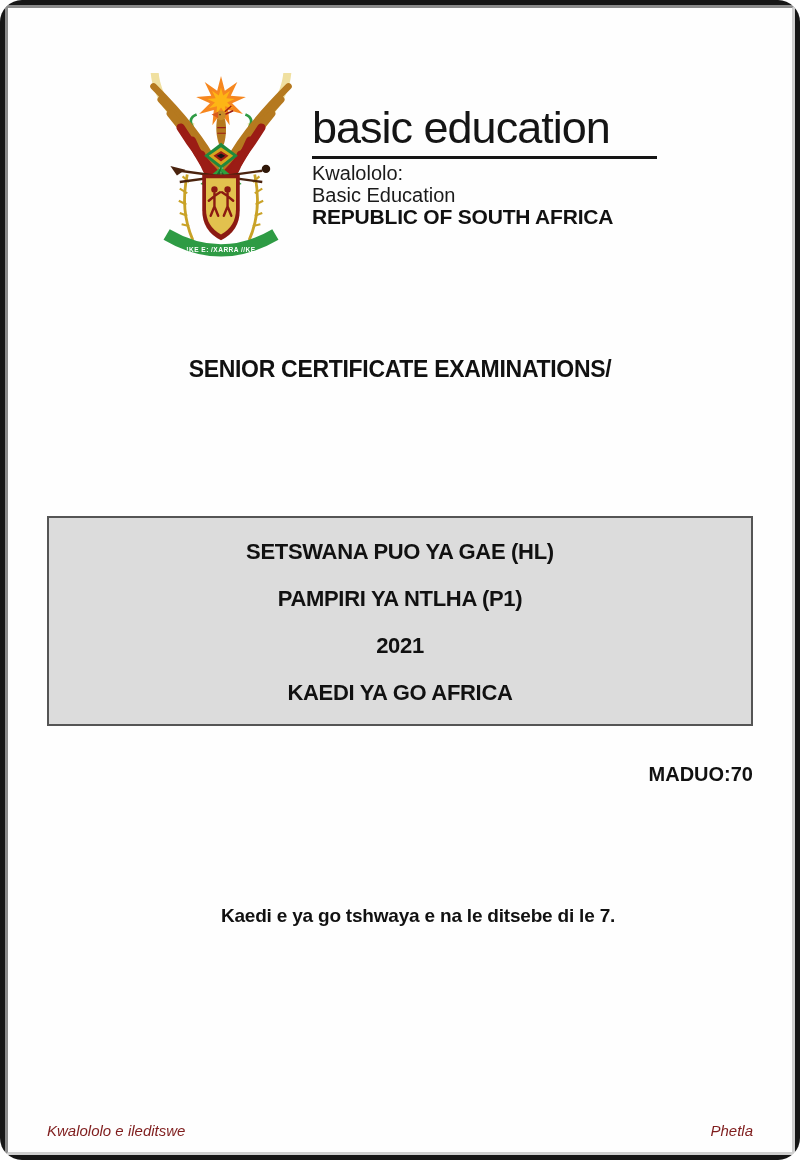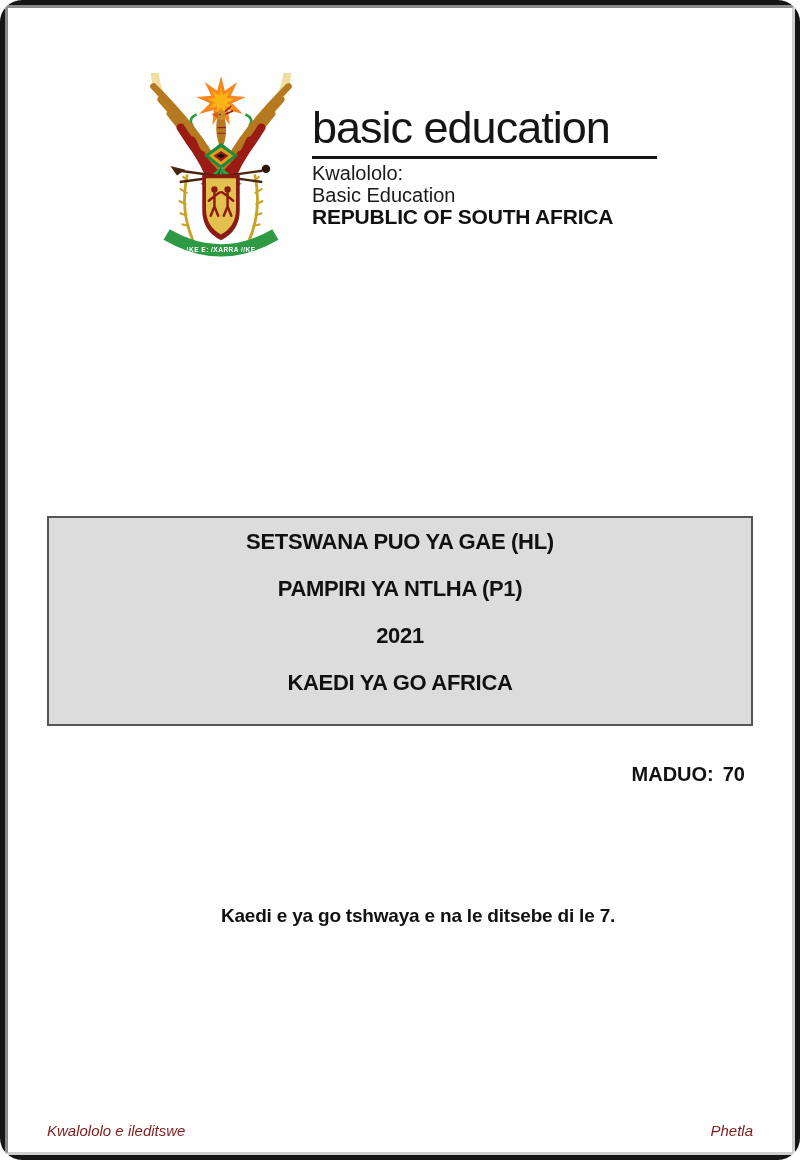--- a/index.html
+++ b/index.html
@@ -44,30 +44,30 @@
 
   .exam-heading {
     position: absolute; left: 0; right: 0; top: 356px;
     text-align: center; font-weight: 700; font-size: 23px;
     line-height: 26.5px; letter-spacing: -0.3px; color: #111;
   }
 
   .subject-box {
     position: absolute; left: 47px; top: 516px; width: 706px; height: 210px;
     background: #dcdcdc; border: 2px solid #555555;
-    text-align: center;
+    padding-top: 10px; text-align: center;
   }
   .subject-line {
     font-size: 22px; font-weight: 700; line-height: 47px;
     letter-spacing: -0.3px; color: #111;
   }
 
   .marks-line {
-    position: absolute; right: 55px; top: 763px;
-    display: flex; gap: 9px; align-items: center;
+    position: absolute; right: 47px; top: 763px;
+    display: flex; align-items: center;
     font-size: 20px; font-weight: 700; color: #111;
   }
 
   .note-line {
     position: absolute; left: 0; right: 0; top: 905px;
     text-align: center; font-size: 19px; font-weight: 700;
     letter-spacing: -0.2px; color: #111; margin-left: 36px;
   }
 
   .page-footer {
@@ -186,20 +186,21 @@
     <div class="brand">basic education</div>
     <div class="brand-rule"></div>
   </div>
   <div class="dept-block">
     <div class="dept-line">Kwalololo:</div>
     <div class="dept-line">Basic Education</div>
     <div class="dept-country">REPUBLIC OF SOUTH AFRICA</div>
   </div>
 
   <div class="exam-heading">
+    <div>SENIOR CERTIFICATE EXAMINATIONS/</div>
   </div>
 
   <div class="subject-box">
     <div class="subject-line">SETSWANA PUO YA GAE (HL)</div>
     <div class="subject-line">PAMPIRI YA NTLHA (P1)</div>
     <div class="subject-line">2021</div>
     <div class="subject-line">KAEDI YA GO AFRICA</div>
   </div>
 
   <div class="marks-line">

